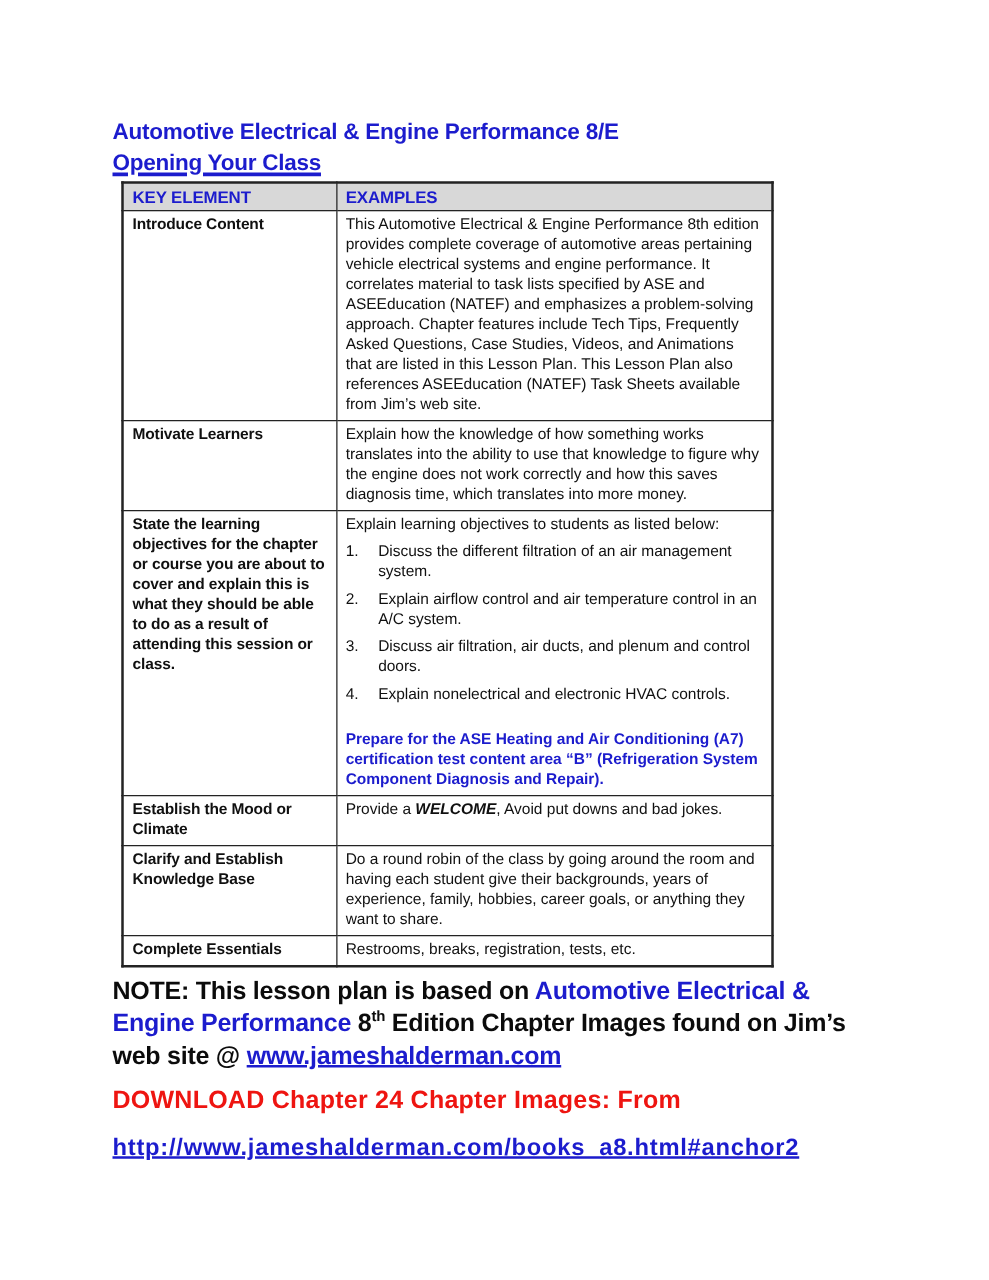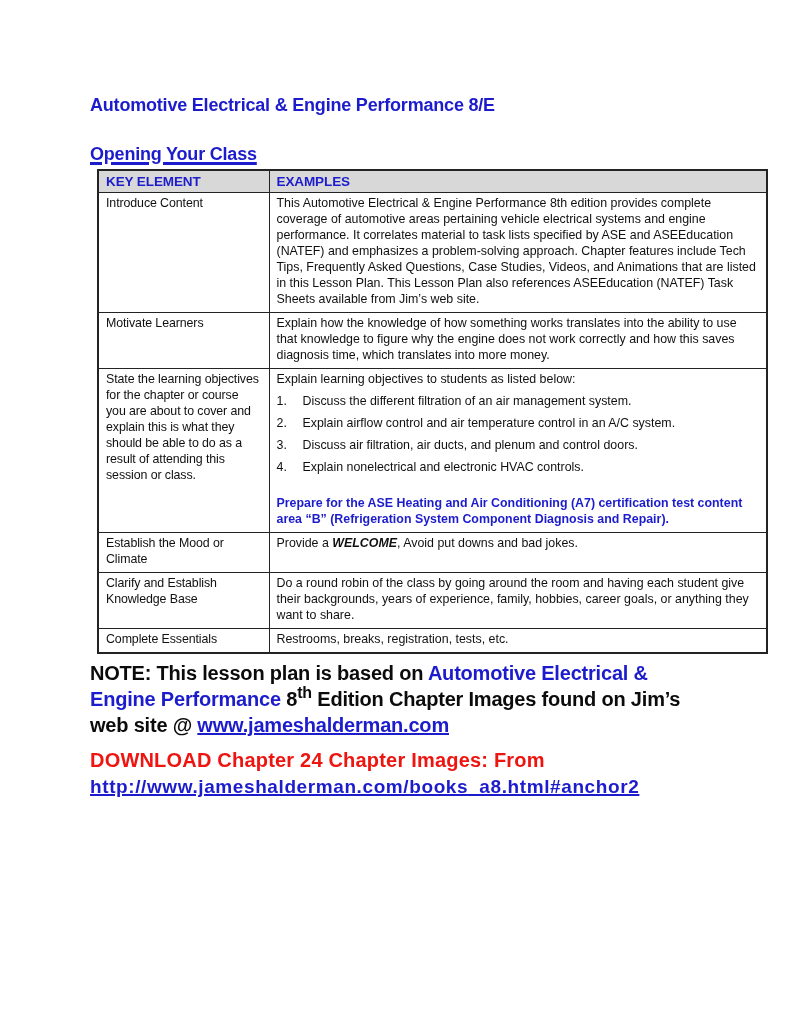--- a/index.html
+++ b/index.html
@@ -20,62 +20,61 @@
   
   .doc-title{
     margin:0;color:var(--blue);font-weight:bold;
     font-size:18px;line-height:25px;letter-spacing:-0.2px;
   }
   .doc-title.underlined{
     text-decoration:underline;
     text-decoration-thickness:2.5px;
     text-underline-offset:2px;
     display:inline-block;
-    margin-top:24px;
   }
 
   
   table.key-table{
-    border-collapse:collapse;width:671px;margin:2px 0 0 7px;
+    border-collapse:collapse;width:522px;margin:2px 0 0 7px;
     border:2px solid var(--border);table-layout:fixed;
   }
   .key-table col.c1{width:171px;}
   .key-table th{
     border:1px solid var(--border);background:var(--header-bg);
     color:var(--blue);text-align:left;font-size:13.5px;
     padding:3px 8px 3px 7px;letter-spacing:-0.1px;
   }
   .key-table td{
     border:1px solid var(--border);vertical-align:top;
     font-size:12.4px;line-height:16px;padding:2px 8px 5px 7px;
   }
-  .key-table td.key-cell{font-weight:normal;letter-spacing:-0.1px;margin-left:28px;}
+  .key-table td.key-cell{font-weight:bold;letter-spacing:-0.1px;margin-left:28px;}
 
   .obj-list{margin:0;}
   .obj-item{display:flex;margin-top:6px;}
   .obj-num{flex:0 0 26px;}
   .obj-text{flex:1;}
   .cert-note{color:var(--blue);font-weight:bold;margin-top:20px;}
   .welcome-emphasis{font-weight:bold;font-style:italic;}
 
   
   .note-paragraph{
     margin:6px 0 0 0;width:620px;
     font-size:20px;line-height:26px;font-weight:bold;color:#0b0b0b;
     letter-spacing:-0.2px;
   }
   .note-paragraph .blue-inline{color:var(--blue);}
-  .note-paragraph sup{font-size:16px;line-height:0;margin-top:28px;}
+  .note-paragraph sup{font-size:12px;line-height:0;margin-top:28px;}
   a.doc-link{color:var(--blue);text-decoration:underline;text-decoration-thickness:2px;cursor:pointer;}
   .download-heading{
     margin:10px 0 0 0;color:var(--red);font-weight:bold;
     font-size:20px;line-height:24px;letter-spacing:0.2px;
   }
   a.download-url{
-    display:inline-block;margin-top:4px;color:var(--blue);
+    display:inline-block;margin-top:16px;color:var(--blue);
     font-weight:bold;font-size:19px;letter-spacing:0.6px;
     text-decoration:underline;text-decoration-thickness:2px;cursor:pointer;
   }
 </style>
 </head>
 <body>
 
 <div class="page">
 
   <h1 class="doc-title">Automotive Electrical &amp; Engine Performance 8/E</h1>

